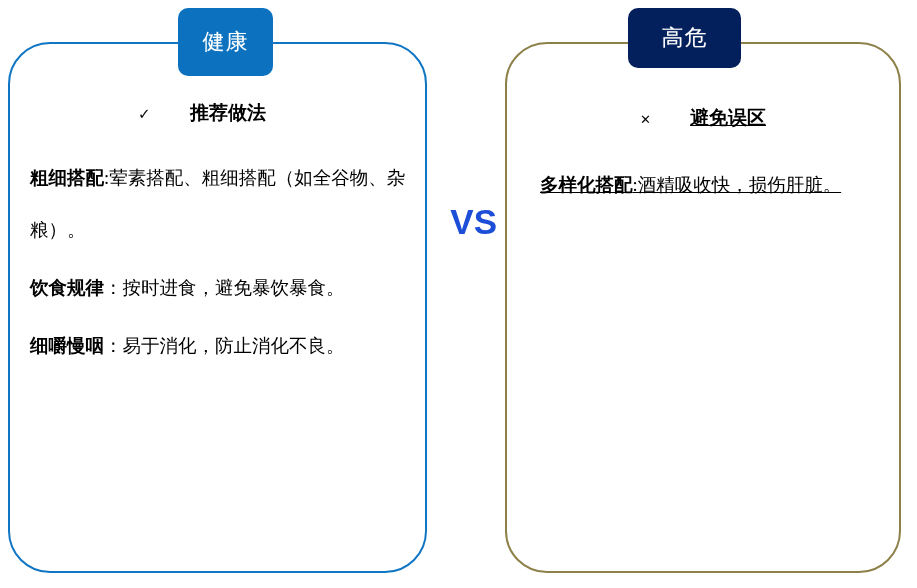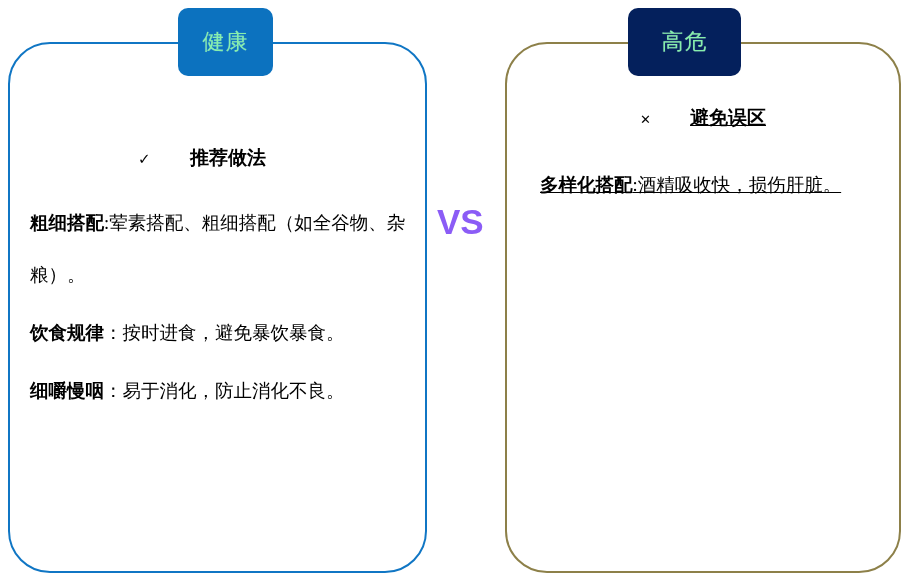--- a/index.html
+++ b/index.html
@@ -49,50 +49,50 @@
   }
 
   
   .badge {
     position: absolute;
     box-sizing: border-box;
     display: flex;
     align-items: center;
     justify-content: center;
     border-radius: 10px;
-    color: #86efac;
+    color: #ffffff;
     font-family: "Liberation Sans", "DejaVu Sans", sans-serif;
     font-size: 22px;
     font-weight: 400;
     letter-spacing: 1px;
     text-shadow: 0 0 1px rgba(255,255,255,0.35);
   }
   .badge-health {
     left: 178px;
     top: 8px;
     width: 95px;
     height: 68px;
     background: #0C72BF;
   }
   .badge-risk {
     left: 628px;
     top: 8px;
     width: 113px;
-    height: 68px;
+    height: 60px;
     background: #04205C;
   }
 
   
   .vs {
     position: absolute;
     left: 437px;
     top: 203px;
     width: 60px;
-    text-align: left;
-    color: #8b5cf6;
+    text-align: right;
+    color: #1d4ed8;
     font-family: "Liberation Sans", "DejaVu Sans", sans-serif;
     font-size: 35px;
     font-weight: 700;
     line-height: 38px;
     letter-spacing: 0px;
   }
 
   
   .content {
     position: absolute;
@@ -111,21 +111,21 @@
   }
 
   .heading {
     display: block;
     font-size: 19px;
     font-weight: 700;
     white-space: nowrap;
     margin: 0;
     padding: 0;
   }
-  .heading-left  { padding-left: 108px; margin-bottom: 26px; margin-top: 45px; }
+  .heading-left  { padding-left: 108px; margin-bottom: 26px; }
   .heading-right { padding-left: 100px; margin-bottom: 28px; }
 
   .heading .mark {
     display: inline-block;
     font-weight: 400;
     font-family: "DejaVu Sans", sans-serif;
   }
   .heading-left .mark  { font-size: 15px; width: 52px; }
   .heading-right .mark { font-size: 13px; font-weight: 700; width: 50px; }
 

